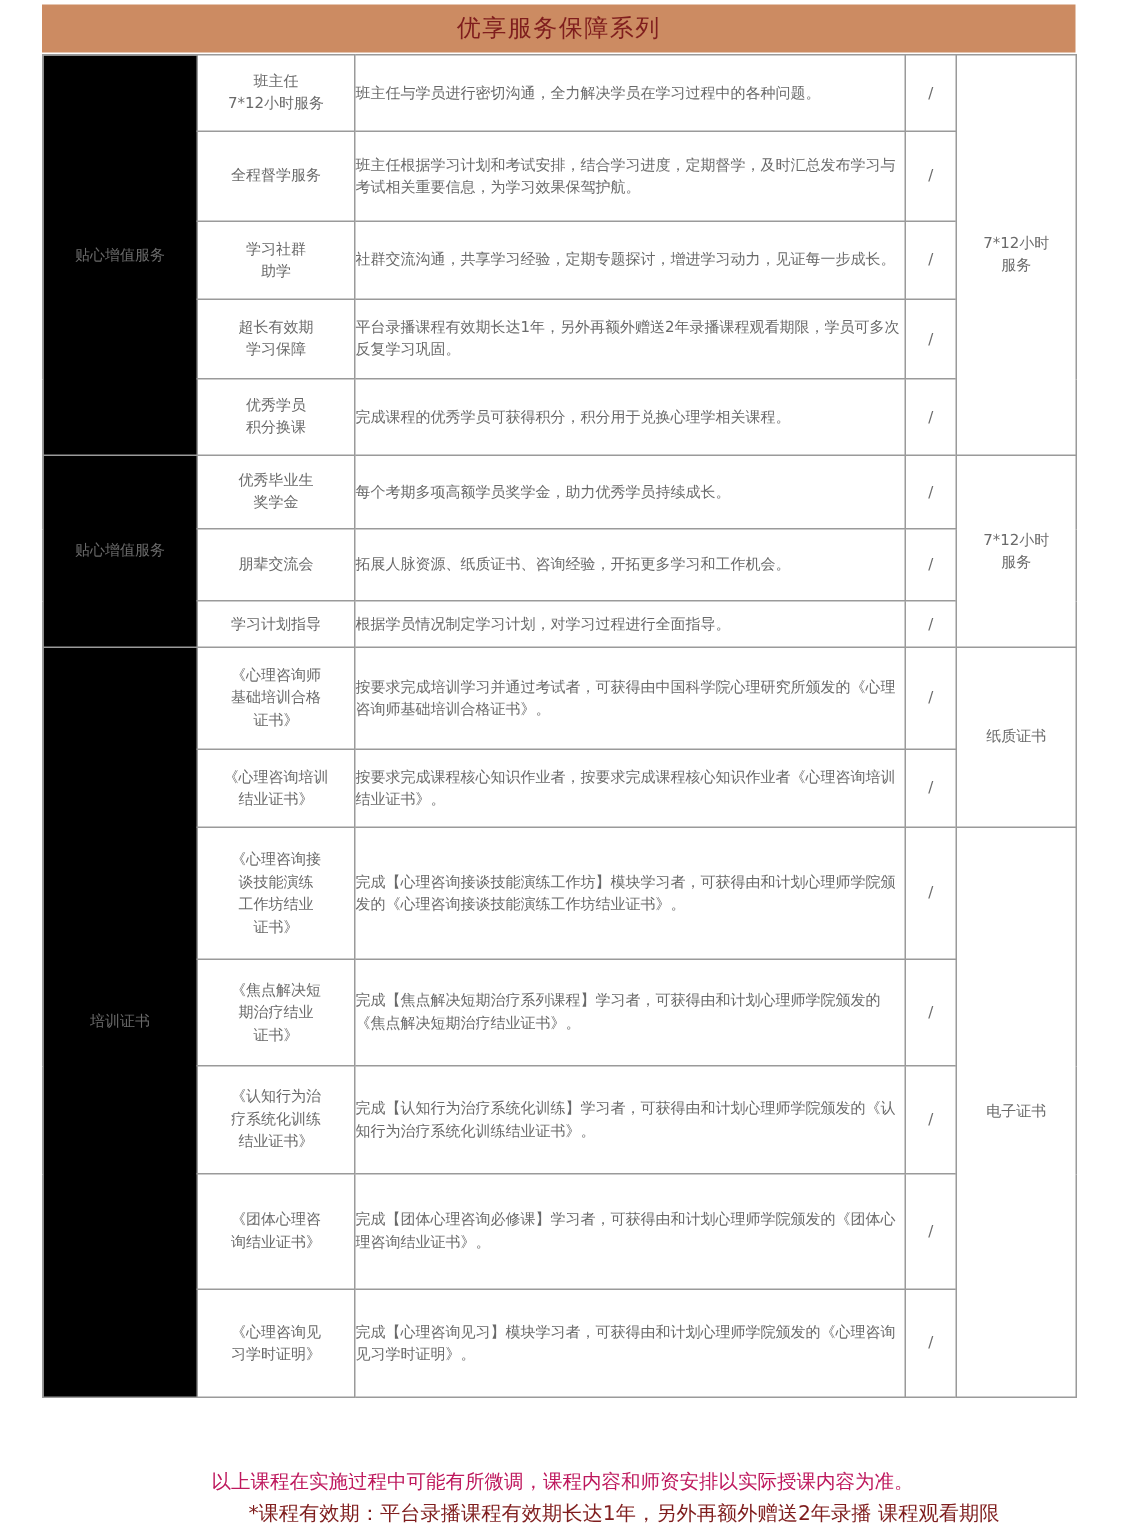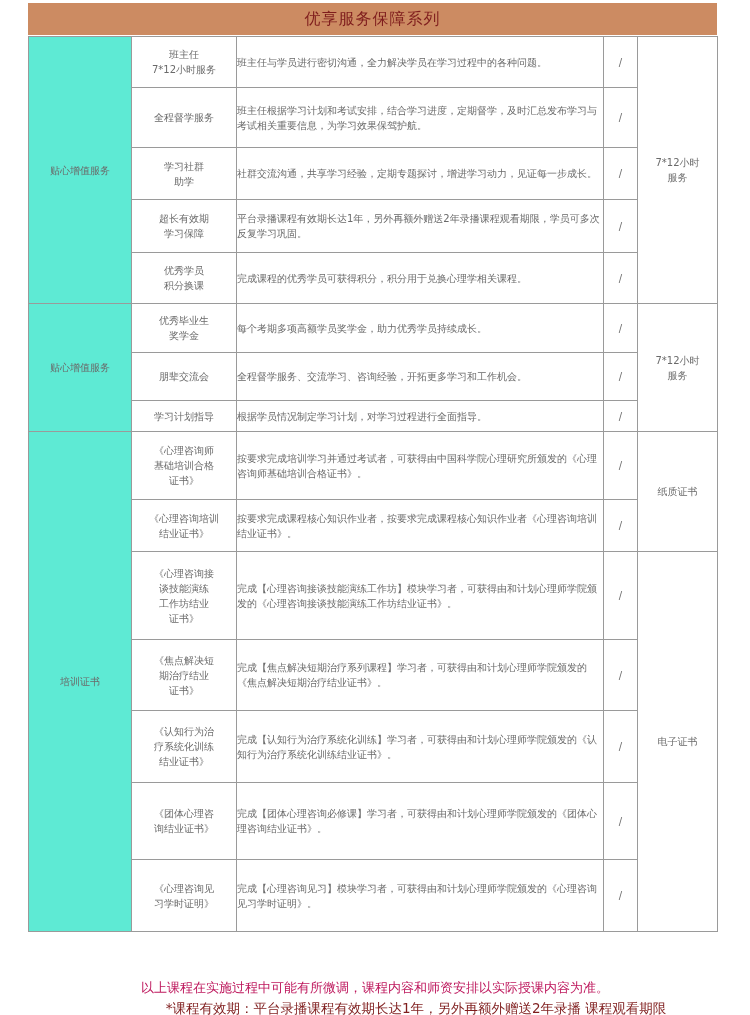--- a/index.html
+++ b/index.html
@@ -38,21 +38,21 @@
   }
   table.grid td {
     border: 1px solid #9a9a9a;
     padding: 0;
     vertical-align: middle;
     font-size: 10px;
     line-height: 15px;
     color: #6a6a6a;
   }
   td.group {
-    background: #5eead4;
+    background: #000000;
     text-align: center;
     font-size: 12px;
   }
   td.item {
     text-align: center;
     padding: 0 2px;
   }
   td.desc {
     text-align: left;
     padding: 0 10px 0 12px;
@@ -126,21 +126,21 @@
       </tr>
       <tr style="height: 49px;">
         <td class="group" rowspan="3">贴心增值服务</td>
         <td class="item">优秀毕业生<br>奖学金</td>
         <td class="desc">每个考期多项高额学员奖学金，助力优秀学员持续成长。</td>
         <td class="slash">/</td>
         <td class="type" rowspan="3">7*12小时<br>服务</td>
       </tr>
       <tr style="height: 48px;">
         <td class="item">朋辈交流会</td>
-        <td class="desc">全程督学服务、交流学习、咨询经验，开拓更多学习和工作机会。</td>
+        <td class="desc">拓展人脉资源、纸质证书、咨询经验，开拓更多学习和工作机会。</td>
         <td class="slash">/</td>
       </tr>
       <tr style="height: 31px;">
         <td class="item">学习计划指导</td>
         <td class="desc">根据学员情况制定学习计划，对学习过程进行全面指导。</td>
         <td class="slash">/</td>
       </tr>
       <tr style="height: 68px;">
         <td class="group" rowspan="7">培训证书</td>
         <td class="item">《心理咨询师<br>基础培训合格<br>证书》</td>

